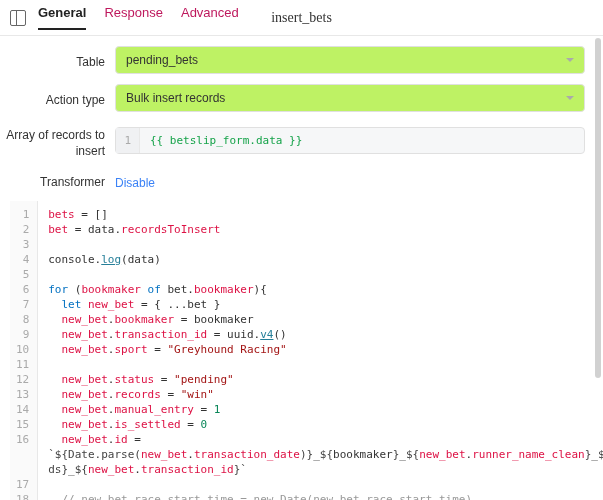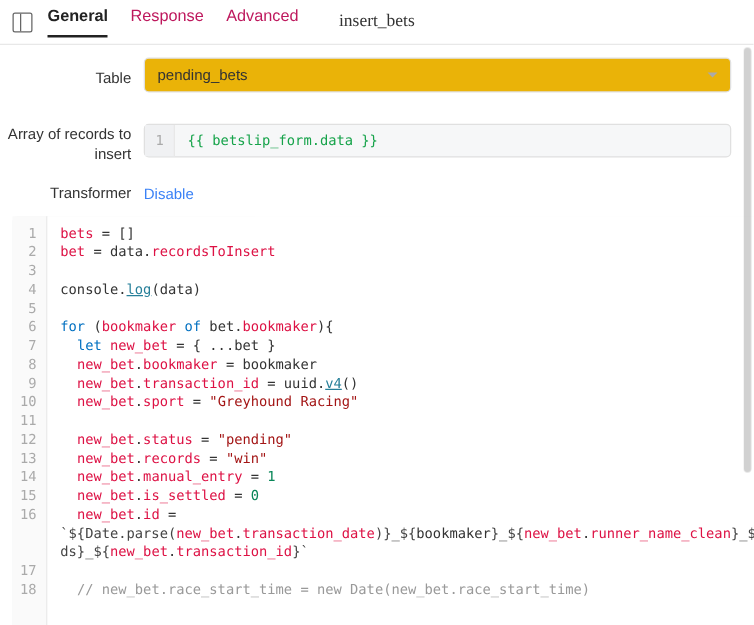--- a/index.html
+++ b/index.html
@@ -8,21 +8,21 @@
 .panel-icon { width: 16px; height: 16px; border: 1.5px solid #666; border-radius: 2px; display: flex; margin-right: 12px; cursor: pointer; }
 .panel-icon::before { content: ""; width: 5px; border-right: 1.5px solid #666; }
 .tabs { display: flex; gap: 18px; }
 .tab { color: #be185d; font-size: 13px; padding-bottom: 8px; cursor: pointer; }
 .tab.active { color: #222; font-weight: 600; border-bottom: 2px solid #222; }
 .title { position: absolute; left: 50%; transform: translateX(-50%); font-size: 14px; font-weight: 500; color: #333; font-family: Liberation Serif, serif; }
 .body { padding: 10px 18px 0 0; height: calc(500px - 36px); overflow-y: auto; }
 .row { display: flex; align-items: center; margin-bottom: 10px; }
 .label { width: 115px; text-align: right; font-size: 12px; color: #333; padding-right: 10px; padding-top: 6px; line-height: 1.3; }
 .field { flex: 1; }
-.select { border: 1px solid #e0e0e0; border-radius: 4px; padding: 6px 10px; font-size: 12px; color: #333; background: #eab308; position: relative; cursor: pointer; }
+.select { border: 1px solid #e0e0e0; border-radius: 4px; padding: 6px 10px; font-size: 12px; color: #333; background: #bef264; position: relative; cursor: pointer; }
 .select::after { content: ""; position: absolute; right: 10px; top: 50%; width: 0; height: 0; border-left: 4px solid transparent; border-right: 4px solid transparent; border-top: 4px solid #aaa; transform: translateY(-50%); }
 .codebox { border: 1px solid #e0e0e0; border-radius: 4px; background: #f6f7f8; display: flex; }
 .gutter { background: #f0f1f3; border-right: 1px solid #e8e8e8; color: #aaa; font-family: "SFMono-Regular",Consolas,monospace; font-size: 11px; text-align: right; padding: 6px 8px 6px 6px; user-select: none; min-width: 24px; }
 .code { padding: 6px 10px; font-family: "SFMono-Regular",Consolas,monospace; font-size: 11px; white-space: pre; color: #333; flex: 1; overflow: hidden; }
 .link { color: #3b82f6; font-size: 12px; cursor: pointer; padding-top: 6px; }
 .editor { border: 0; }
 .editor .gutter { background: #fafafa; }
 .editor .code { background: #fff; }
 .line { min-height: 15px; line-height: 15px; }
 .ln { display: block; height: 15px; line-height: 15px; }
@@ -52,20 +52,24 @@
 <div class="body">
 
   <div class="row">
     <div class="label">Table</div>
     <div class="field">
       <div class="select">pending_bets</div>
     </div>
   </div>
 
   <div class="row">
+    <div class="label">Action type</div>
+    <div class="field">
+      <div class="select">Bulk insert records</div>
+    </div>
   </div>
 
   <div class="row">
     <div class="label">Array of records to insert</div>
     <div class="field">
       <div class="codebox">
         <div class="gutter">1</div>
         <div class="code"><span class="mustache">{{ betslip_form.data }}</span></div>
       </div>
     </div>

